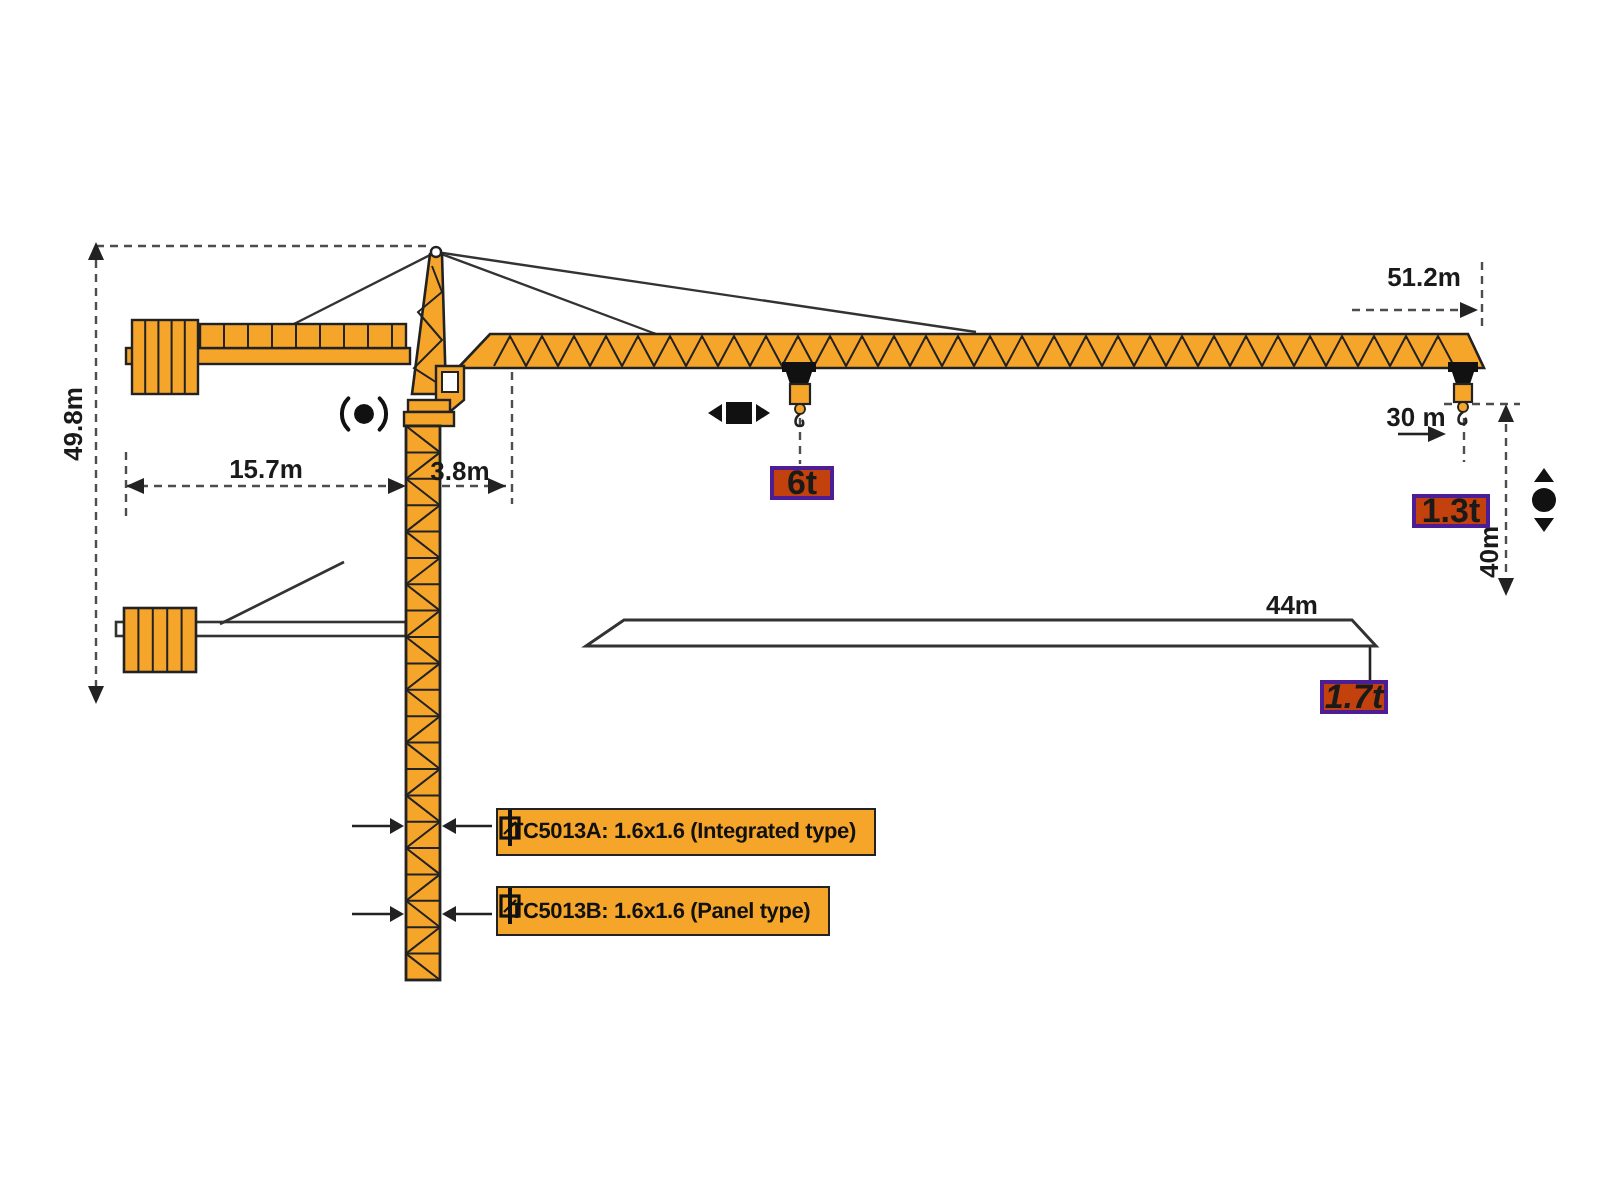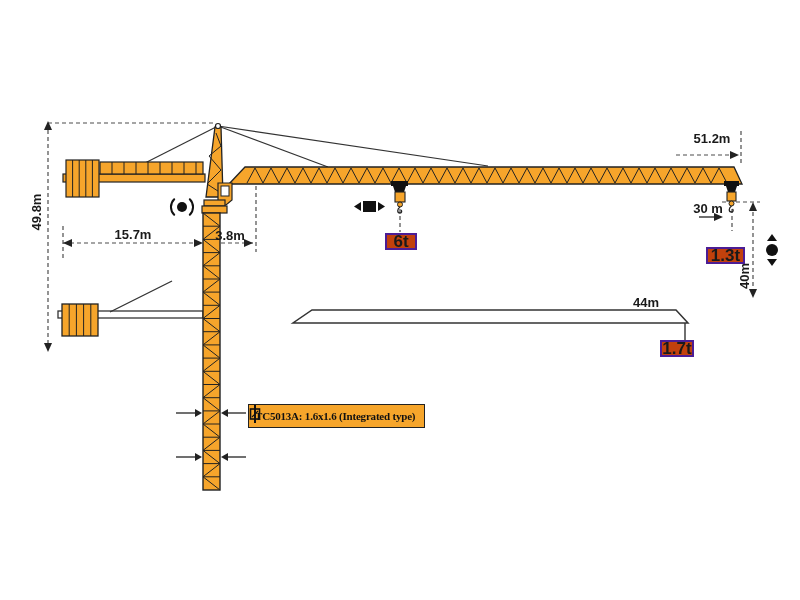--- a/index.html
+++ b/index.html
@@ -15,21 +15,21 @@
   .rot{transform:rotate(-90deg);}
   .vbox{
     position:absolute;background:#c2410c;border:2px solid #4c1d95;
     font-size:17px;font-weight:bold;color:#1a1a1a;text-align:center;
     box-sizing:border-box;line-height:13px;
   }
   .vrow{
     position:absolute;display:inline-flex;align-items:center;gap:5px;
     background:#F6A52B;border:1.6px solid #222;box-sizing:border-box;
     padding:0 9px 0 6px;height:24px;
-    font-size:11px;font-weight:bold;color:#111;white-space:nowrap;letter-spacing:-0.2px;font-family:Liberation Serif, serif;
+    font-size:11px;font-weight:bold;color:#111;white-space:nowrap;letter-spacing:-0.2px;
   }
 </style>
 </head>
 <body>
 
 <div class="canvas">
 
   <svg width="800" height="600" viewBox="0 0 800 600">
 
     <g stroke="#4d4d4d" fill="none" stroke-width="1.2" stroke-dasharray="4 3">
@@ -215,24 +215,32 @@
   <div class="dim rot" style="left:9px;top:204px;width:56px;height:16px;">49.8m</div>
   <div class="dim" style="left:105px;top:227px;width:56px;">15.7m</div>
   <div class="dim" style="left:206px;top:228px;width:48px;">3.8m</div>
   <div class="dim" style="left:684px;top:131px;width:56px;text-align:center;">51.2m</div>
   <div class="dim" style="left:684px;top:201px;width:48px;">30 m</div>
   <div class="dim rot" style="left:717px;top:268px;width:56px;height:16px;">40m</div>
   <div class="dim" style="left:611px;top:295px;width:48px;text-align:right;">44m</div>
 
   <div class="vbox" style="left:385px;top:233px;width:32px;height:17px;">6t</div>
   <div class="vbox" style="left:706px;top:231px;width:39px;height:17px;margin-top:16px;">1.3t</div>
-  <div class="vbox" style="left:660px;top:340px;width:34px;height:17px;">1.7t</div>
+  <div class="vbox" style="left:660px;top:340px;width:34px;height:17px;font-style:italic;">1.7t</div>
 
   <div class="vrow" style="left:248px;top:404px;">
     <svg width="12" height="18" viewBox="0 0 12 18">
       <line x1="6" y1="0" x2="6" y2="18" stroke="#111" stroke-width="2"></line>
       <rect x="1.5" y="4" width="9" height="10" fill="none" stroke="#111" stroke-width="1.6"></rect>
       <line x1="3" y1="12" x2="9" y2="6" stroke="#111" stroke-width="1.1"></line>
     </svg>
     <span>TC5013A: 1.6x1.6 (Integrated type)</span>
   </div>
+  <div class="vrow" style="left:248px;top:443px;height:25px;">
+    <svg width="12" height="18" viewBox="0 0 12 18">
+      <line x1="6" y1="0" x2="6" y2="18" stroke="#111" stroke-width="2"></line>
+      <rect x="1.5" y="4" width="9" height="10" fill="none" stroke="#111" stroke-width="1.6"></rect>
+      <line x1="3" y1="12" x2="9" y2="6" stroke="#111" stroke-width="1.1"></line>
+    </svg>
+    <span>TC5013B: 1.6x1.6 (Panel type)</span>
+  </div>
 
 </div>
 
 </body></html>

